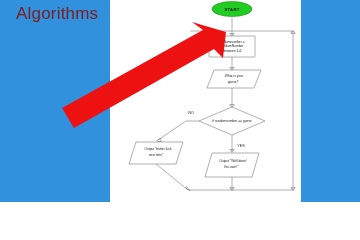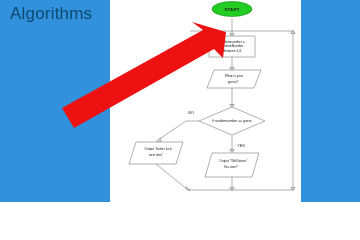--- a/index.html
+++ b/index.html
@@ -16,22 +16,22 @@
     background:#ffffff;
   }
   .band{
     position:absolute;top:0;bottom:0;
     background:#3191dd;
   }
   #band-left{left:0;width:110px;}
   #band-right{left:301px;width:59px;}
   #title{
     position:absolute;
-    left:10px;top:4px;
-    color:#0c4a6e;
+    left:16px;top:4px;
+    color:#7f1d1d;
     font-size:17px;
     font-weight:400;
     letter-spacing:0.2px;
     line-height:20px;
     white-space:nowrap;
   }
   #canvas{
     position:absolute;
     left:110px;top:0;
     width:191px;height:202px;

